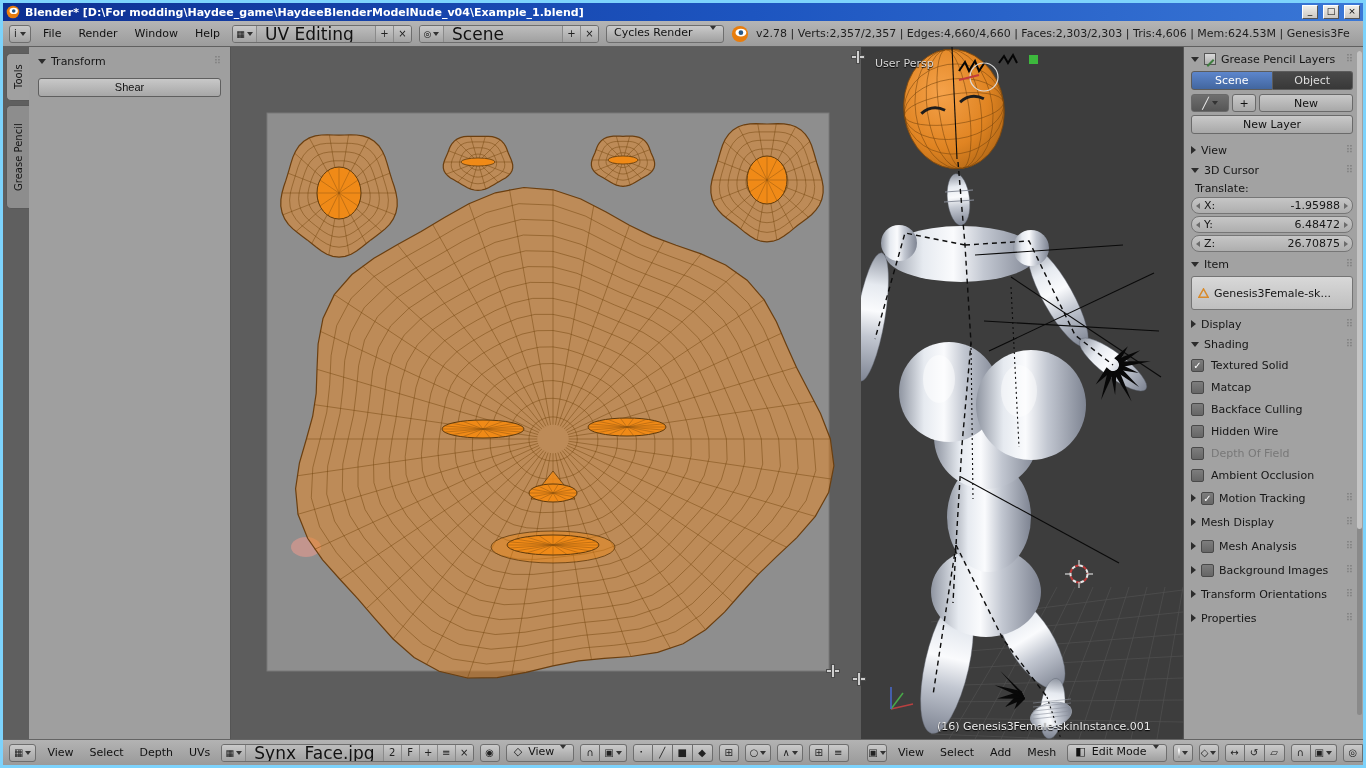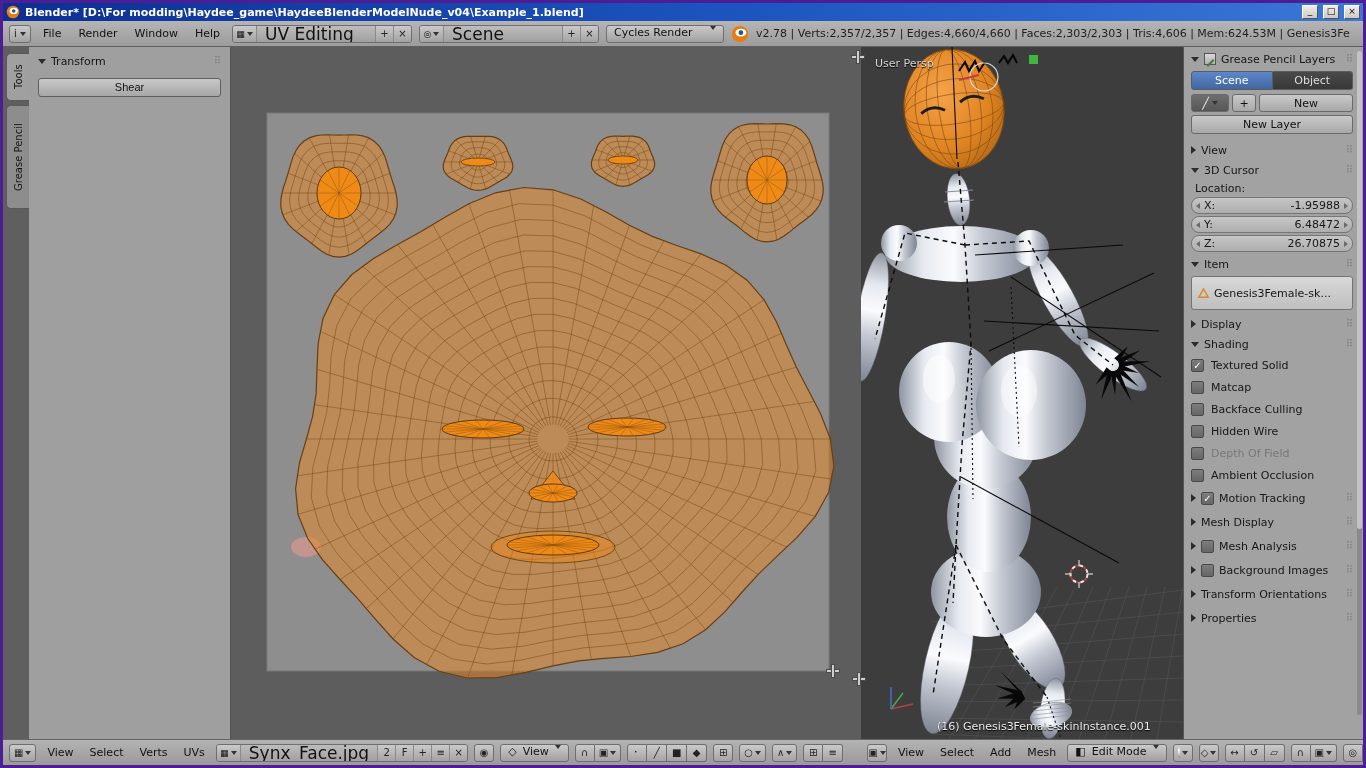--- a/index.html
+++ b/index.html
@@ -1,18 +1,18 @@
 <!DOCTYPE html>
 <html><head>
 <meta charset="utf-8">
 <style>
   *{margin:0;padding:0;box-sizing:border-box}
   html,body{width:1366px;height:768px;overflow:hidden;background:#000;
     font-family:"DejaVu Sans","Liberation Sans",sans-serif;}
-  .win{position:relative;width:1366px;height:768px;border:3px solid #4c1d95;background:#8a8a8a;overflow:hidden}
+  .win{position:relative;width:1366px;height:768px;border:3px solid #7dd3fc;background:#8a8a8a;overflow:hidden}
 
   
   .titlebar{position:absolute;left:0;top:0;right:0;height:18px;
     background:linear-gradient(90deg,#0d2f92 0%,#1d55c0 55%,#3a77d6 100%);
     display:flex;align-items:center;gap:5px;padding:0 3px}
   .title-text{color:#fff;font-size:11px;font-weight:bold;flex:1;white-space:nowrap;overflow:hidden}
   .winbtn{width:16px;height:14px;background:linear-gradient(#f0eeea,#cdc9c2);border:1px solid;
     border-color:#fff #555 #555 #fff;font-size:9px;line-height:11px;text-align:center;color:#000;cursor:default}
 
   
@@ -606,21 +606,21 @@
         <span class="tri-r"></span>
         <span>View</span>
         <span class="dragdots">⠿</span>
       </div>
 
       <div class="panel-hdr">
         <span class="tri-d"></span>
         <span>3D Cursor</span>
         <span class="dragdots">⠿</span>
       </div>
-      <div style="margin:2px 0 2px 4px">Location:</div>
+      <div style="margin:2px 0 2px 4px">Translate:</div>
       <div class="numfield">
         <span>X:</span>
         <span class="val">-1.95988</span>
       </div>
       <div class="numfield">
         <span>Y:</span>
         <span class="val">6.48472</span>
       </div>
       <div class="numfield">
         <span>Z:</span>
@@ -715,21 +715,21 @@
     </div>
   </div>
 
   <div class="bhdr uv-header">
     <div class="hdr-btn">
       <span>▦</span>
         <span class="dda"></span>
     </div>
     <span class="menu">View</span>
     <span class="menu">Select</span>
-    <span class="menu">Verts</span>
+    <span class="menu">Depth</span>
     <span class="menu">UVs</span>
     <div class="datablock">
       <div class="db-icon">
           <span>▦</span>
           <span class="dda"></span>
         </div>
       <div class="db-name" style="min-width:104px">Synx_Face.jpg</div>
       <div class="db-btn">2</div>
       <div class="db-btn">F</div>
       <div class="db-btn">+</div>

